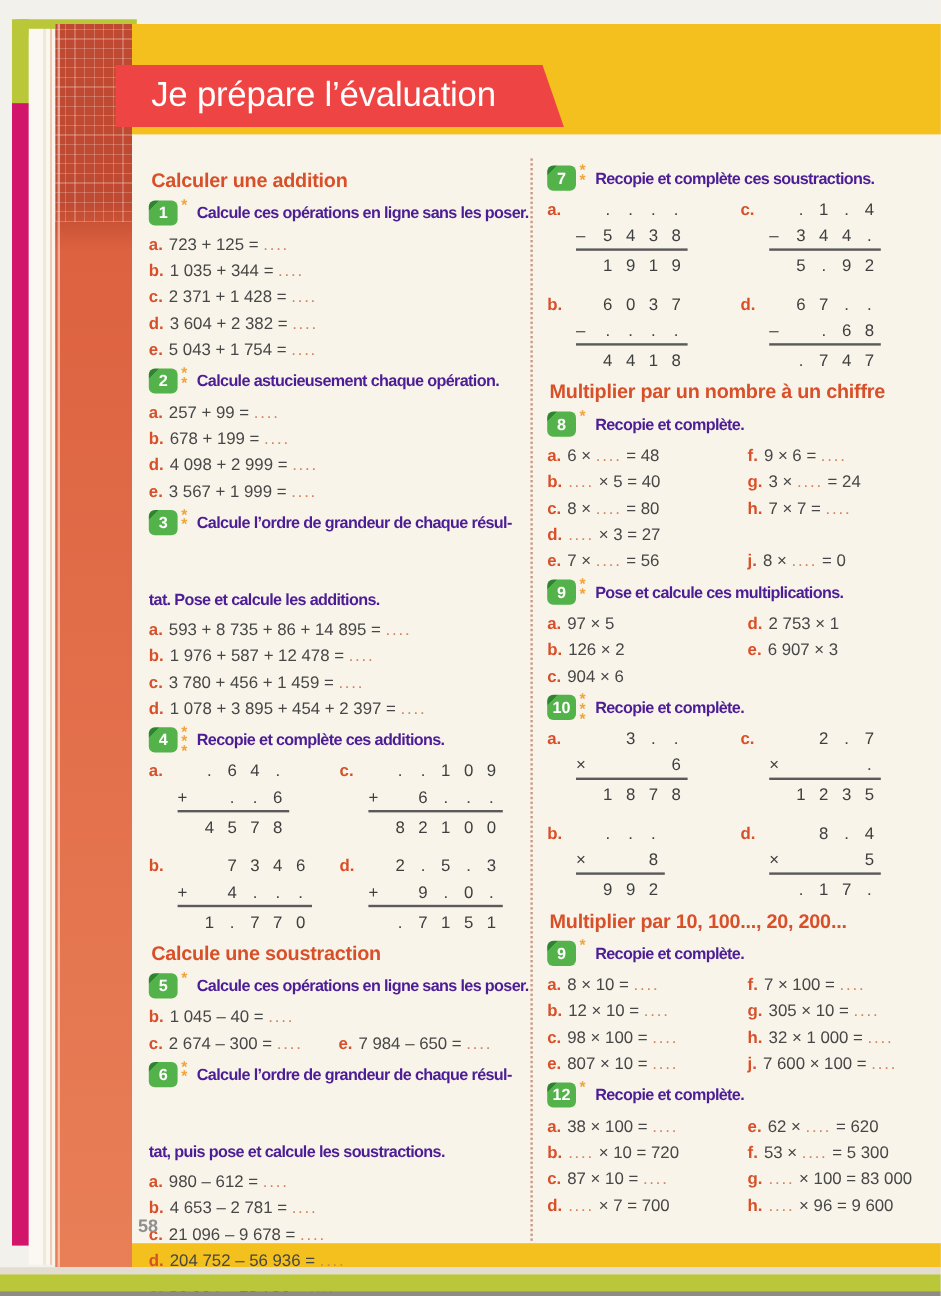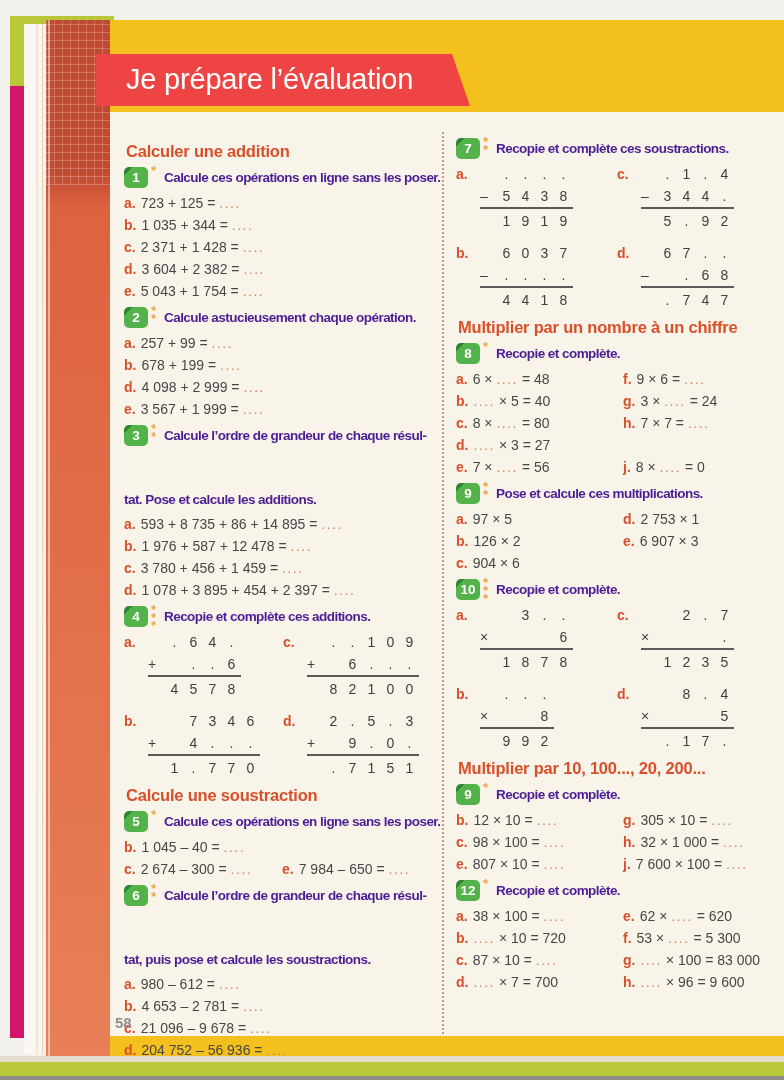--- a/index.html
+++ b/index.html
@@ -631,20 +631,24 @@
           <div class="badge">9</div>
           <div class="stars">
             <span class="star">*</span>
           </div>
           <div class="ex-titles">
             <div class="ex-title first">Recopie et complète.</div>
           </div>
         </div>
         <div class="ex-body">
           <div class="pair">
+            <div class="item"><span class="lbl">a.</span><span class="txt">8 × 10 = <span class="dots">....</span></span></div>
+            <div class="item"><span class="lbl">f.</span><span class="txt">7 × 100 = <span class="dots">....</span></span></div>
+          </div>
+          <div class="pair">
             <div class="item"><span class="lbl">b.</span><span class="txt">12 × 10 = <span class="dots">....</span></span></div>
             <div class="item"><span class="lbl">g.</span><span class="txt">305 × 10 = <span class="dots">....</span></span></div>
           </div>
           <div class="pair">
             <div class="item"><span class="lbl">c.</span><span class="txt">98 × 100 = <span class="dots">....</span></span></div>
             <div class="item"><span class="lbl">h.</span><span class="txt">32 × 1 000 = <span class="dots">....</span></span></div>
           </div>
           <div class="pair">
             <div class="item"><span class="lbl">e.</span><span class="txt">807 × 10 = <span class="dots">....</span></span></div>
             <div class="item"><span class="lbl">j.</span><span class="txt">7 600 × 100 = <span class="dots">....</span></span></div>

